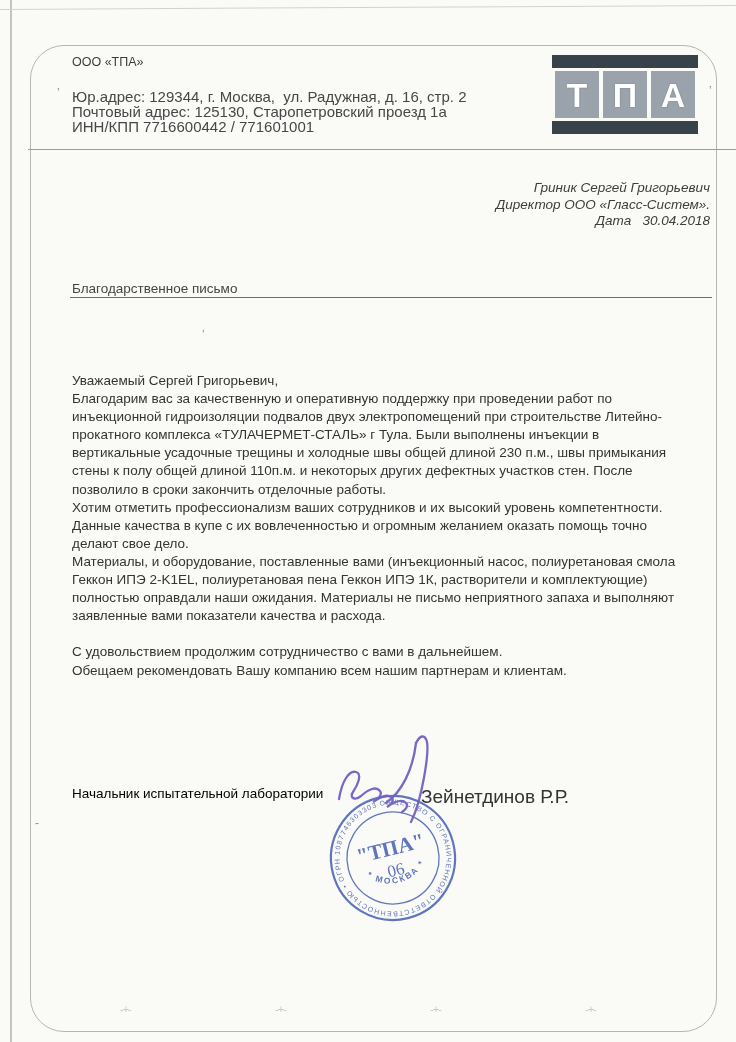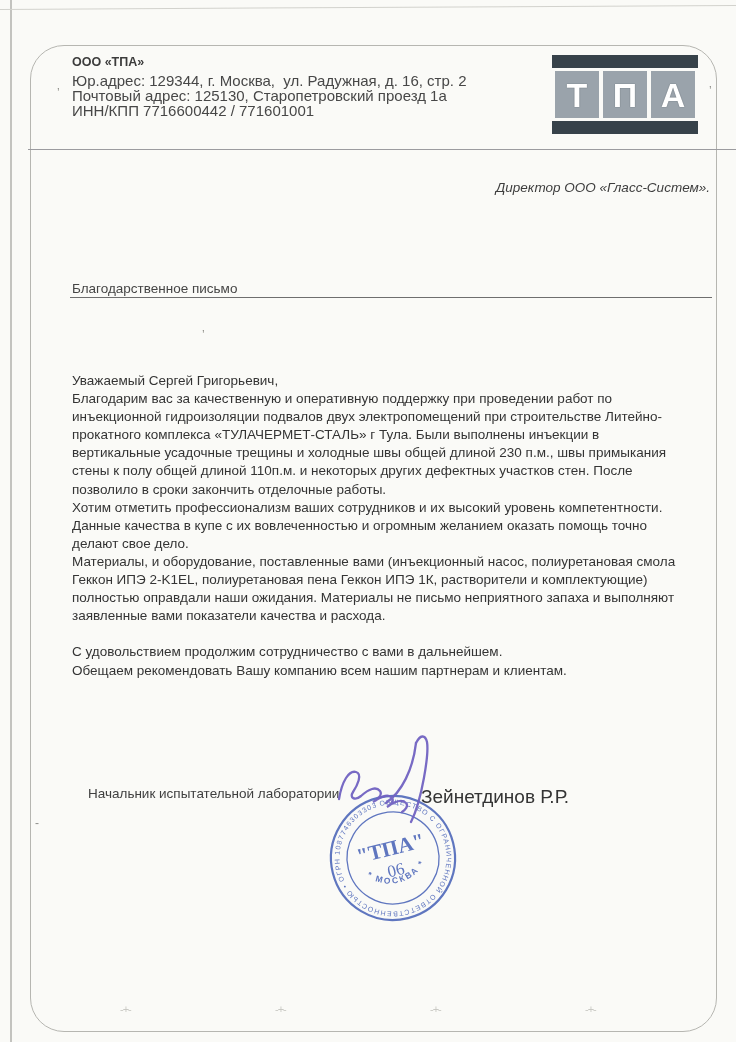--- a/index.html
+++ b/index.html
@@ -9,40 +9,40 @@
     font-family:"Liberation Sans", sans-serif;color:#3a3a3a;
   }
   
   .scan-left-line{position:absolute;left:10px;top:0;width:2px;height:1042px;background:#c3c3bf;}
   .scan-top-line{position:absolute;left:0;top:7px;width:736px;height:1px;background:#d2d2cd;transform:rotate(-0.3deg);}
   .inner-border{position:absolute;left:30px;top:45px;width:685px;height:985px;border:1px solid #b6b6b1;border-radius:34px;}
   .scan-mark{position:absolute;color:#8f8f8a;font-size:12px;}
   .scan-cross{position:absolute;color:#c9c9c4;font-size:11px;letter-spacing:-1px;}
   
   .header{position:absolute;left:72px;top:55px;line-height:15px;}
-  .company-name{font-weight:bold;font-size:12.5px;color:#3c3c3c;margin-bottom:3px;white-space:pre;}
+  .company-name{font-weight:normal;font-size:12.5px;color:#3c3c3c;margin-bottom:19px;white-space:pre;}
   .header-line{font-size:15px;color:#474747;white-space:pre;}
   .header-divider{position:absolute;left:28px;top:149px;width:708px;height:1px;background:#9b9b9f;}
   
   .logo{position:absolute;left:552px;top:55px;width:146px;}
   .logo-bar{width:146px;height:13px;background:#37424a;}
   .logo-tiles{display:flex;gap:4px;margin:3px 0;justify-content:center;}
   .logo-tile{width:44px;height:47px;background:#9aa3ab;display:flex;align-items:center;justify-content:center;}
   .logo-letter{color:#ffffff;font-weight:bold;font-size:34px;line-height:1;text-shadow:0 0 1px #37424a;}
   
   .recipient{position:absolute;right:26px;top:180px;text-align:right;font-style:italic;font-size:13.5px;line-height:16.5px;color:#3d3d3d;}
   .recipient div{white-space:pre;}
   
   .doc-title{position:absolute;left:72px;top:281px;font-size:13.5px;color:#454545;white-space:pre;}
   .title-underline{position:absolute;left:70px;top:297px;width:642px;height:1px;background:#6e6e6e;}
   
   .body-text{position:absolute;left:72px;top:372px;font-size:13.5px;line-height:18.1px;color:#343434;}
   .body-line{white-space:pre;}
   
-  .sig-label{position:absolute;left:72px;top:786px;font-size:13.5px;color:#404040;white-space:pre;margin-left:16px;}
+  .sig-label{position:absolute;left:72px;top:786px;font-size:13.5px;color:#000000;white-space:pre;}
   .sig-name{position:absolute;left:421px;top:786px;font-size:19px;color:#343434;white-space:pre;}
   .stamp-svg{position:absolute;left:323px;top:788px;opacity:0.88;}
   .signature-svg{position:absolute;left:315px;top:733px;}
 </style>
 </head>
 <body>
 
 <div id="page">
 
   <div class="scan-left-line"></div>
@@ -77,21 +77,23 @@
         <span class="logo-letter">П</span>
       </div>
       <div class="logo-tile">
         <span class="logo-letter">А</span>
       </div>
     </div>
     <div class="logo-bar"></div>
   </div>
 
   <div class="recipient">
+      <div class="recipient-line">Гриник Сергей Григорьевич</div>
       <div class="recipient-line">Директор ООО «Гласс-Систем».</div>
+      <div class="recipient-line">Дата   30.04.2018</div>
     </div>
 
   <div class="doc-title">Благодарственное письмо</div>
   <div class="title-underline"></div>
 
   <div class="body-text">
       <div class="body-line">Уважаемый Сергей Григорьевич,</div>
       <div class="body-line">Благодарим вас за качественную и оперативную поддержку при проведении работ по</div>
       <div class="body-line">инъекционной гидроизоляции подвалов двух электропомещений при строительстве Литейно-</div>
       <div class="body-line">прокатного комплекса «ТУЛАЧЕРМЕТ-СТАЛЬ» г Тула. Были выполнены инъекции в</div>

